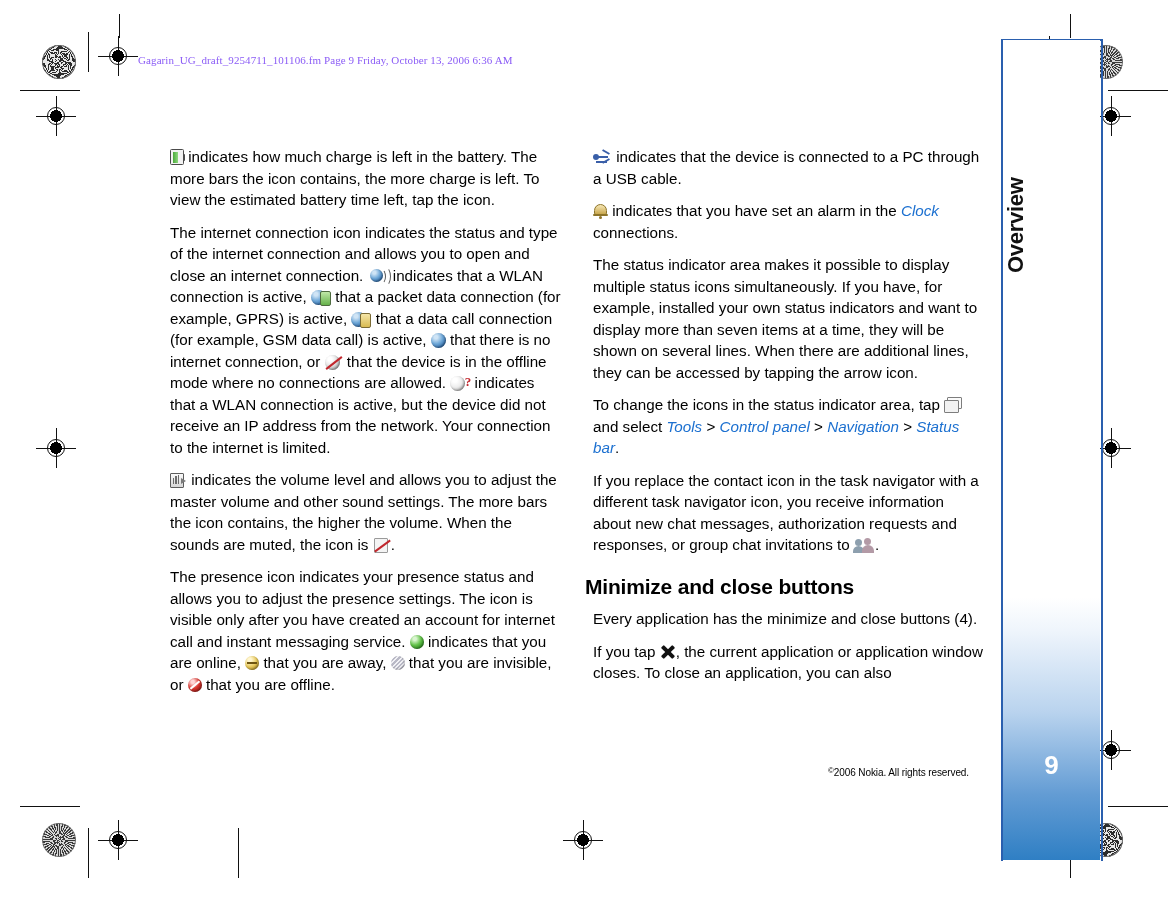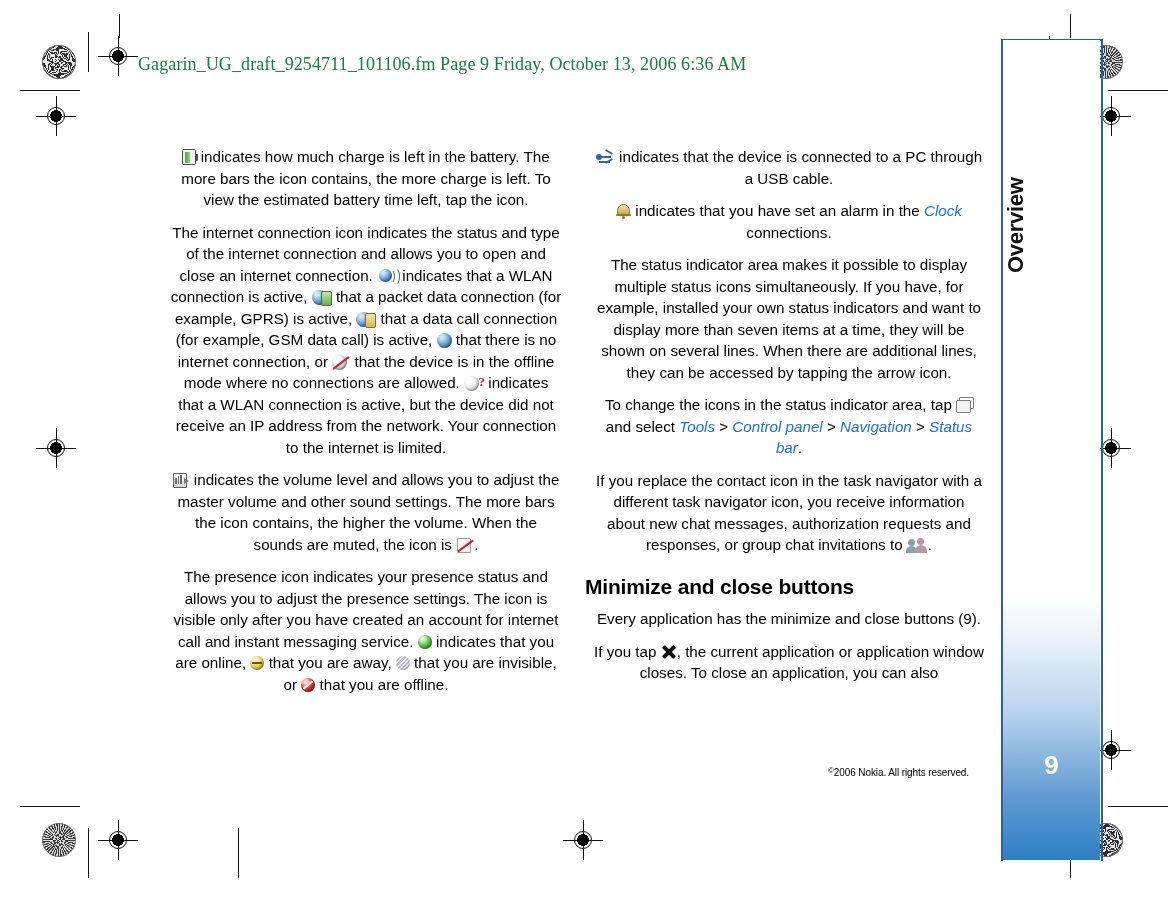--- a/index.html
+++ b/index.html
@@ -23,28 +23,28 @@
 
   .cropline{position:absolute;background:#111;}
 
   
   .frame-top{position:absolute;left:1001px;top:39px;width:100px;height:1.5px;background:#2a5fae;}
   .frame-left{position:absolute;left:1001px;top:39px;width:1.5px;height:822px;background:#2a5fae;}
   .frame-right{position:absolute;left:1101px;top:39px;width:1.5px;height:822px;background:#2a5fae;}
 
   
   .fileinfo{position:absolute;left:138px;top:54px;font-family:"Liberation Serif",serif;
-     font-size:18px;letter-spacing:.1px;color:#15803d;white-space:nowrap;}
+     font-size:11px;letter-spacing:.1px;color:#8b5cf6;white-space:nowrap;}
 
   
   .col{position:absolute;top:146px;width:400px;font-size:15.2px;line-height:21.5px;
        color:#000;font-family:"Liberation Sans",sans-serif;}
   .col.left{left:162px;width:400px;}
   .col.right{left:585px;width:400px;}
-  .col p{margin:0 0 11px 8px;text-align:center;}
+  .col p{margin:0 0 11px 8px;text-align:left;}
   .lnk{color:#1c70d0;font-style:italic;}
   .gt{color:#000;font-style:normal;}
   h2.sec{font-size:21px;font-weight:bold;margin:20px 0 11px 0;letter-spacing:-.2px;}
 
   
   .ic{display:inline-block;vertical-align:-3px;position:relative;}
 
   
   .ic-battery{width:14px;height:16px;border:1.4px solid #4a4a4a;border-radius:1.5px;
      background:#f2f2f2;box-sizing:border-box;}
@@ -299,21 +299,21 @@
   <p>
     <span>To change the icons in the status indicator area, tap </span><span class="ic ic-win"><span class="b b1"></span><span class="b b2"></span></span><span> and select </span><span class="lnk">Tools</span><span class="gt"> &gt; </span><span class="lnk">Control panel</span><span class="gt"> &gt; </span><span class="lnk">Navigation</span><span class="gt"> &gt; </span><span class="lnk">Status bar</span><span>.</span>
   </p>
 
   <p>
     <span>If you replace the contact icon in the task navigator with a different task navigator icon, you receive information about new chat messages, authorization requests and responses, or group chat invitations to </span><span class="ic ic-contacts"><span class="p h1"></span><span class="b1"></span><span class="p h2"></span><span class="b2"></span></span><span>.</span>
   </p>
 
   <h2 class="sec">Minimize and close buttons</h2>
 
-  <p>Every application has the minimize and close buttons (9).</p>
+  <p>Every application has the minimize and close buttons (4).</p>
 
 
   <p>
     <span>If you tap </span><span class="ic ic-close"><span class="s s1"></span><span class="s s2"></span></span><span>, the current application or application window closes. To close an application, you can also</span>
   </p>
 </div>
 
 <div class="copyright">
   <sup>©</sup><span>2006 Nokia. All rights reserved.</span>
 </div>

